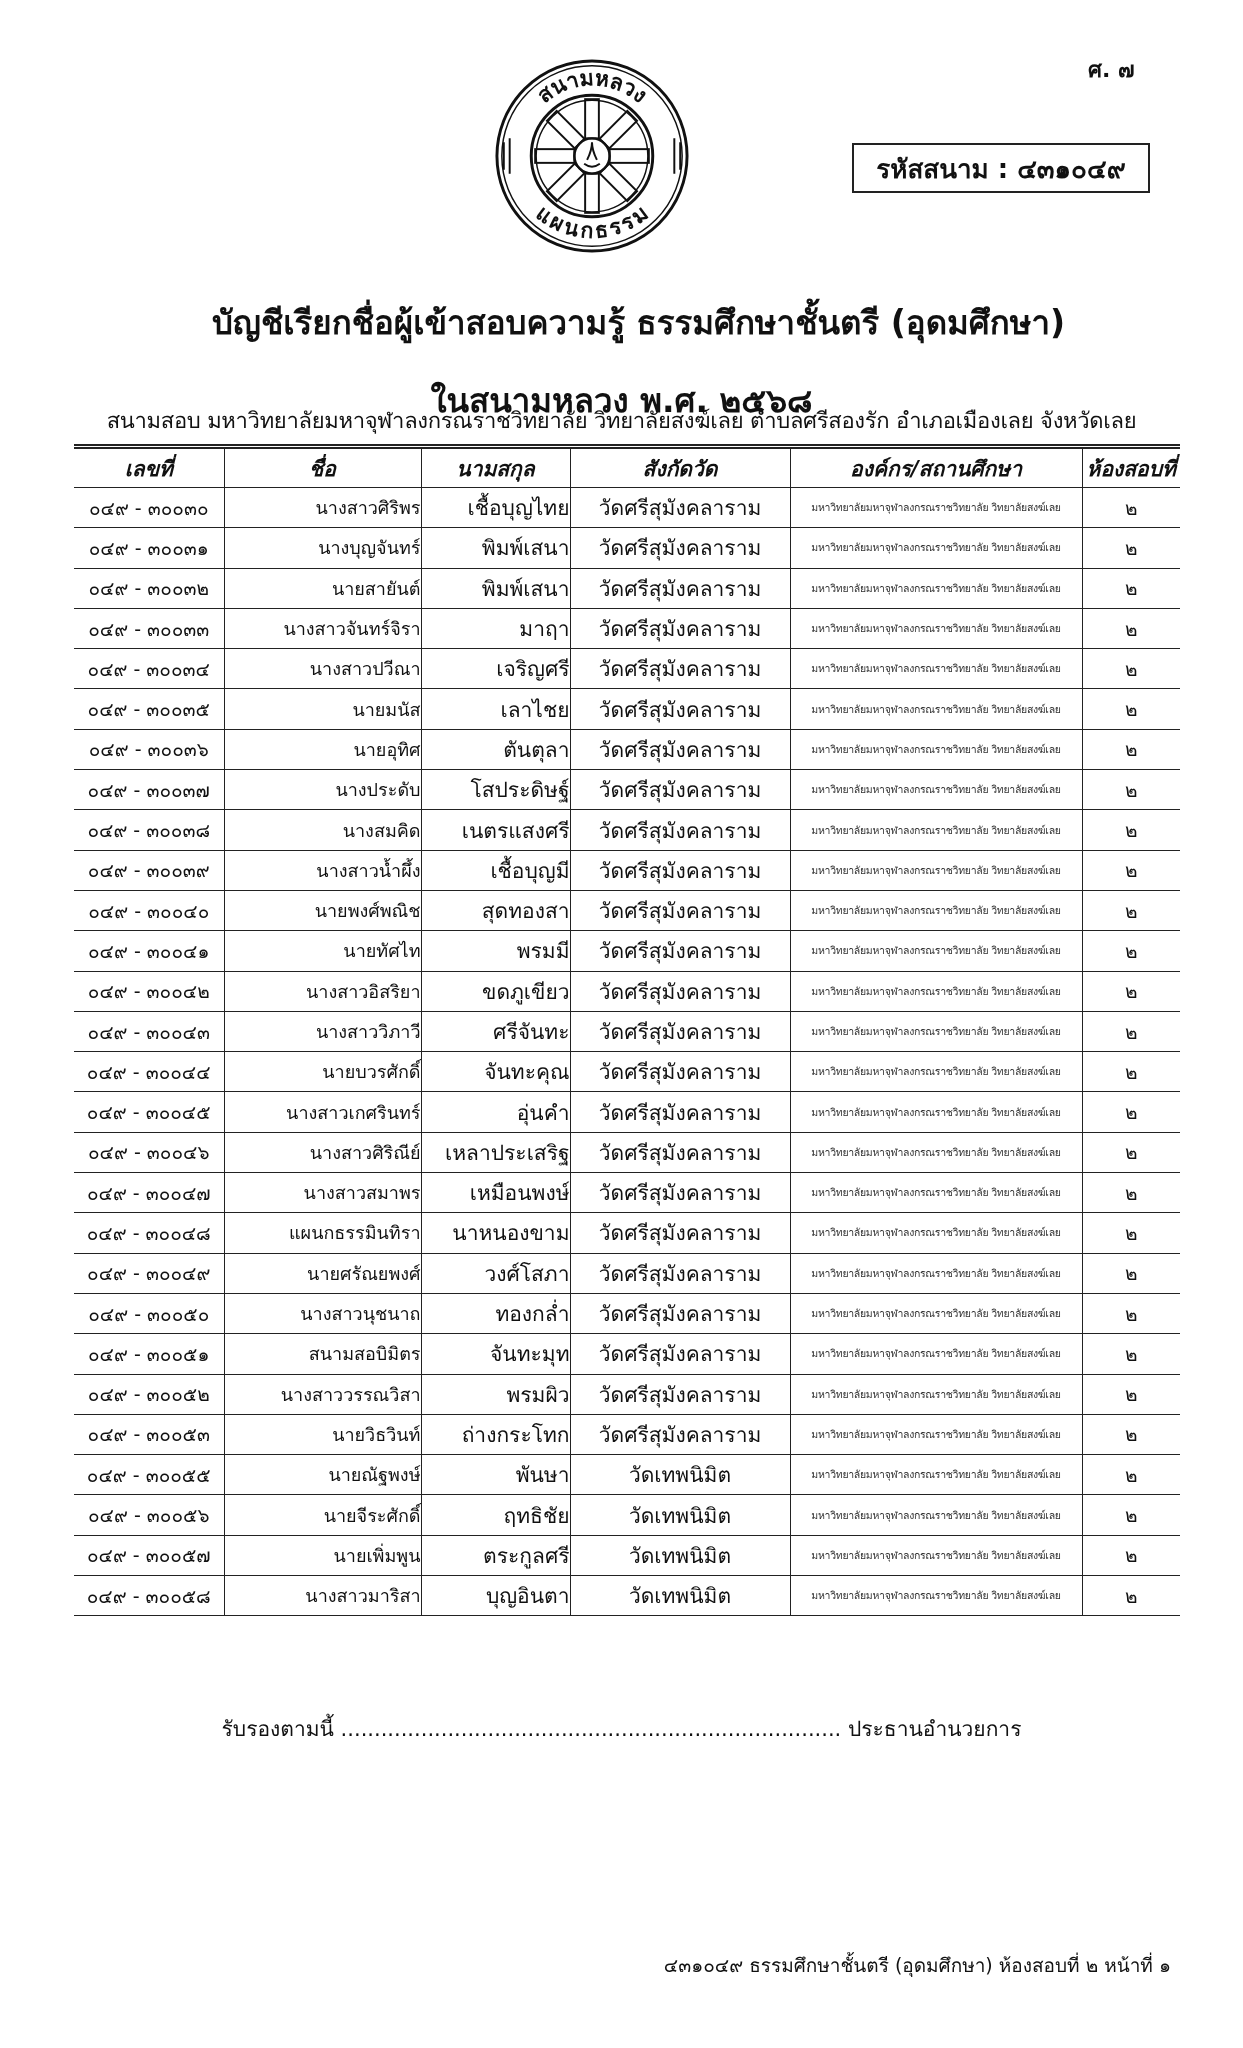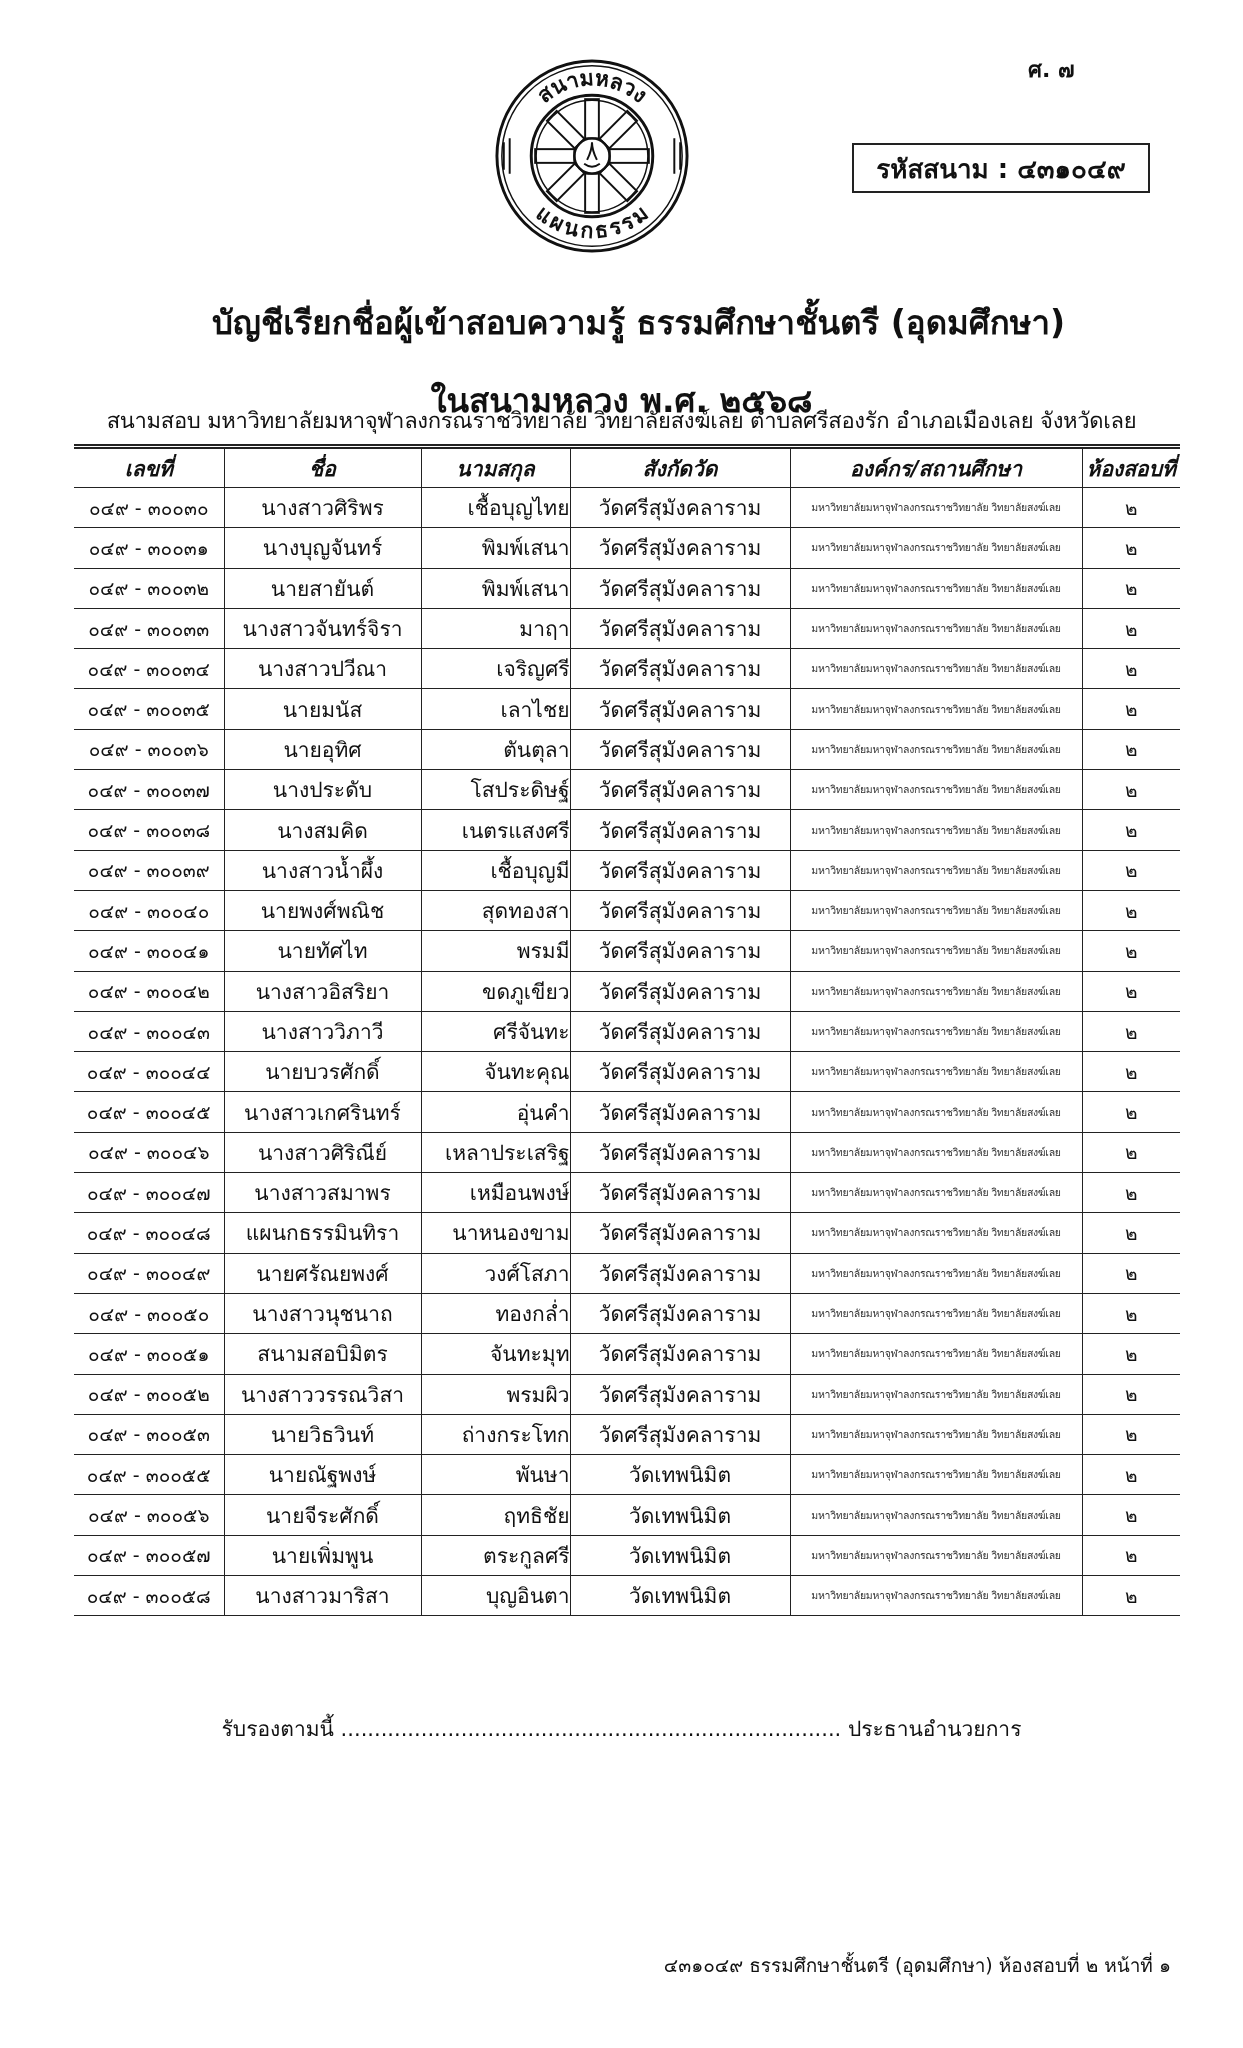--- a/index.html
+++ b/index.html
@@ -1,36 +1,36 @@
 <!DOCTYPE html>
 <html><head>
 <meta charset="utf-8">
 <style>
   html, body { margin: 0; padding: 0; background: #ffffff; }
   body { width: 1243px; height: 2048px; position: relative; overflow: hidden;
          font-family: "DejaVu Sans", sans-serif; color: #111; }
   .abs { position: absolute; }
-  #form-code { left: 1028px; top: 52px; font-size: 22px; font-weight: bold; white-space: nowrap; }
+  #form-code { left: 1088px; top: 52px; font-size: 22px; font-weight: bold; white-space: nowrap; }
   #logo { left: 494px; top: 58px; width: 196px; height: 196px; }
   #center-code-box { left: 852px; top: 143px; width: 298px; height: 50px; border: 2px solid #222;
          box-sizing: border-box; display: flex; align-items: center; justify-content: center;
          font-size: 26px; font-weight: bold; white-space: nowrap; }
   .title { left: 0; width: 1243px; text-align: center; font-weight: bold; white-space: nowrap; }
   #title-1 { top: 296px; font-size: 33px; margin-left: 17px; }
   #title-2 { top: 358px; font-size: 33px; margin-top: 16px; }
   #exam-venue { left: 0; width: 1243px; text-align: center; top: 403px; font-size: 22px; white-space: nowrap; letter-spacing: -0.3px; }
   #roster-table { left: 74px; top: 444px; width: 1106px; border-collapse: collapse; table-layout: fixed;
         border-top: 5px double #222; }
   #roster-table th, #roster-table td { border: 1.6px solid #222; padding: 0; height: 40.3px; box-sizing: border-box;
         white-space: nowrap; overflow: hidden; }
   #roster-table th { font-size: 21px; font-weight: bold; text-align: center; height: 41px; font-style: italic; }
   #roster-table tr > *:first-child { border-left: none; }
   #roster-table tr > *:last-child { border-right: none; }
   td.c-id { text-align: center; font-size: 19px; }
-  td.c-first { text-align: center; padding-left: 4px; font-size: 21px; }
+  td.c-first { text-align: right; padding-left: 4px; font-size: 18px; }
   td.c-last { text-align: right; padding-left: 4px; font-size: 21px; }
   td.c-temple { text-align: center; font-size: 21px; }
   td.c-org { text-align: center; font-size: 10.5px; color: #333; letter-spacing: -0.3px; }
   td.c-room { text-align: center; font-size: 19px; }
   #certify-line { left: 0; width: 1243px; top: 1712px; text-align: center; font-size: 21px; white-space: nowrap; }
   #page-footer { right: 72px; top: 1950px; font-size: 19px; white-space: nowrap; }
 </style>
 </head>
 <body>
 

